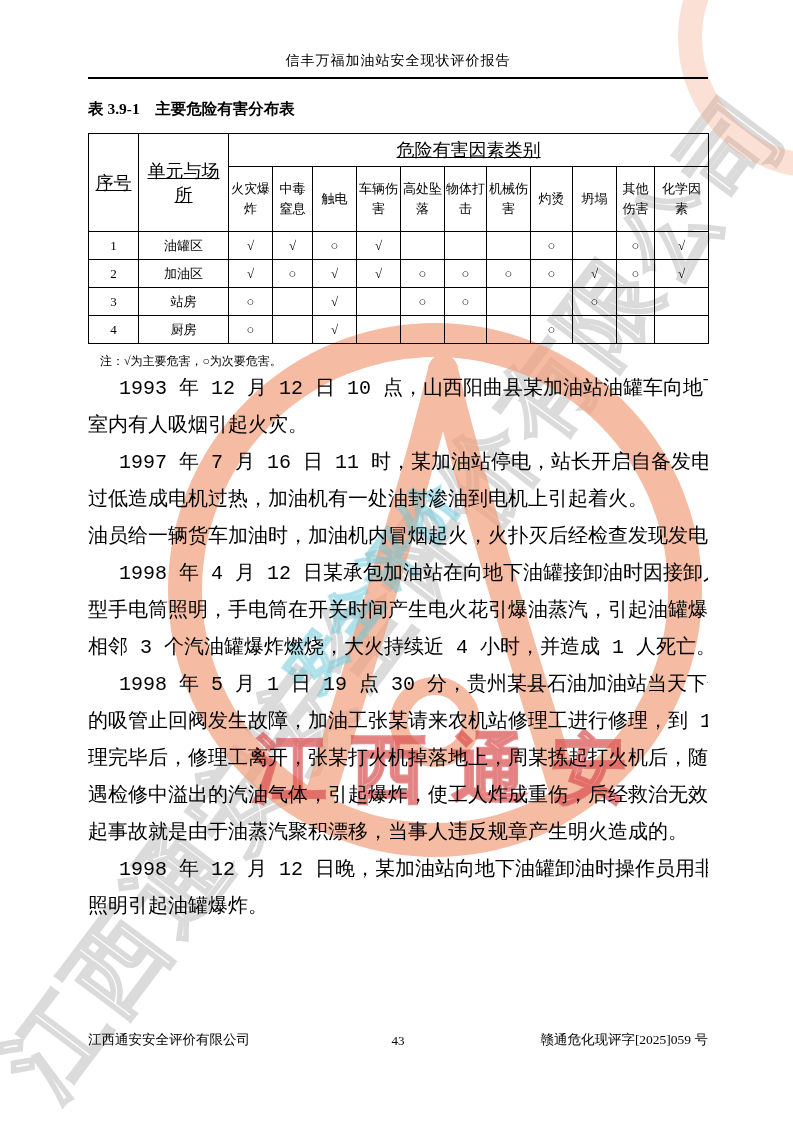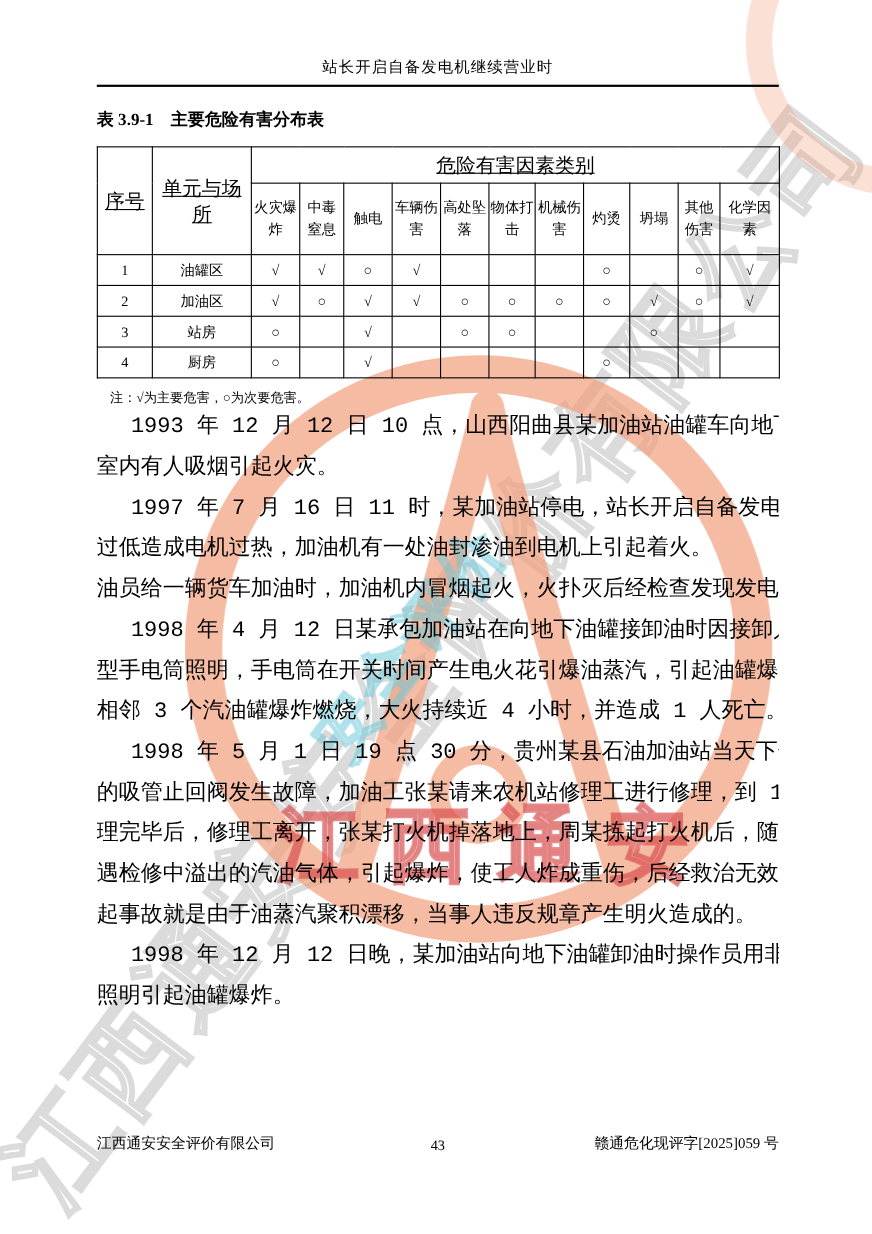--- a/index.html
+++ b/index.html
@@ -86,21 +86,21 @@
         <path d="M443,370 Q466,470 564,790" stroke-width="30" stroke-linecap="round"></path>
         <circle cx="435" cy="722" r="36" stroke-width="18"></circle>
         <circle cx="818" cy="38" r="128" stroke-width="24" opacity="0.45"></circle>
       </g>
     </svg>
     <div class="wm-cyan">安全评价</div>
     <div class="wm-red">江西通安</div>
   </div>
 
   <div class="content">
-    <div class="page-header">站长开启自备发电机继续营业时</div>
+    <div class="page-header">信丰万福加油站安全现状评价报告</div>
     <hr class="header-rule">
 
     <div class="table-title">表 3.9-1　主要危险有害分布表</div>
 
     <table class="hazard">
       <colgroup id="hazard-cols">
           <col style="width: 50px;">
           <col style="width: 90px;">
           <col style="width: 44px;">
           <col style="width: 40px;">

